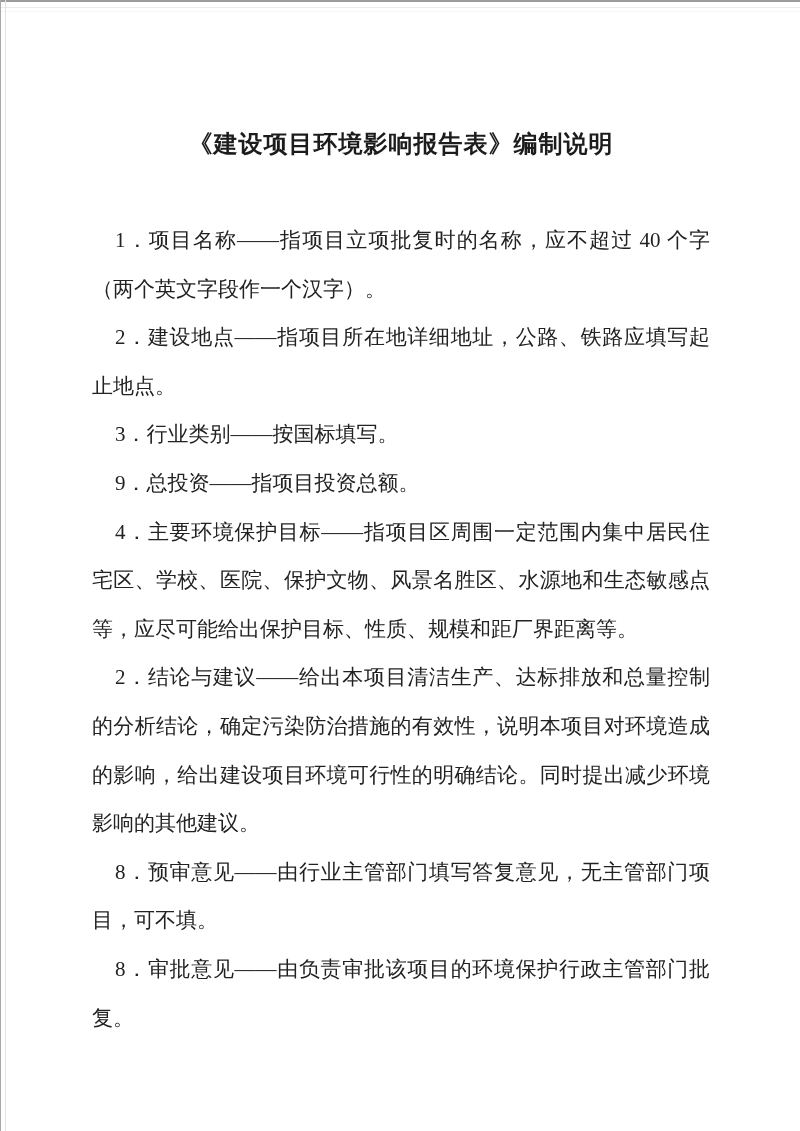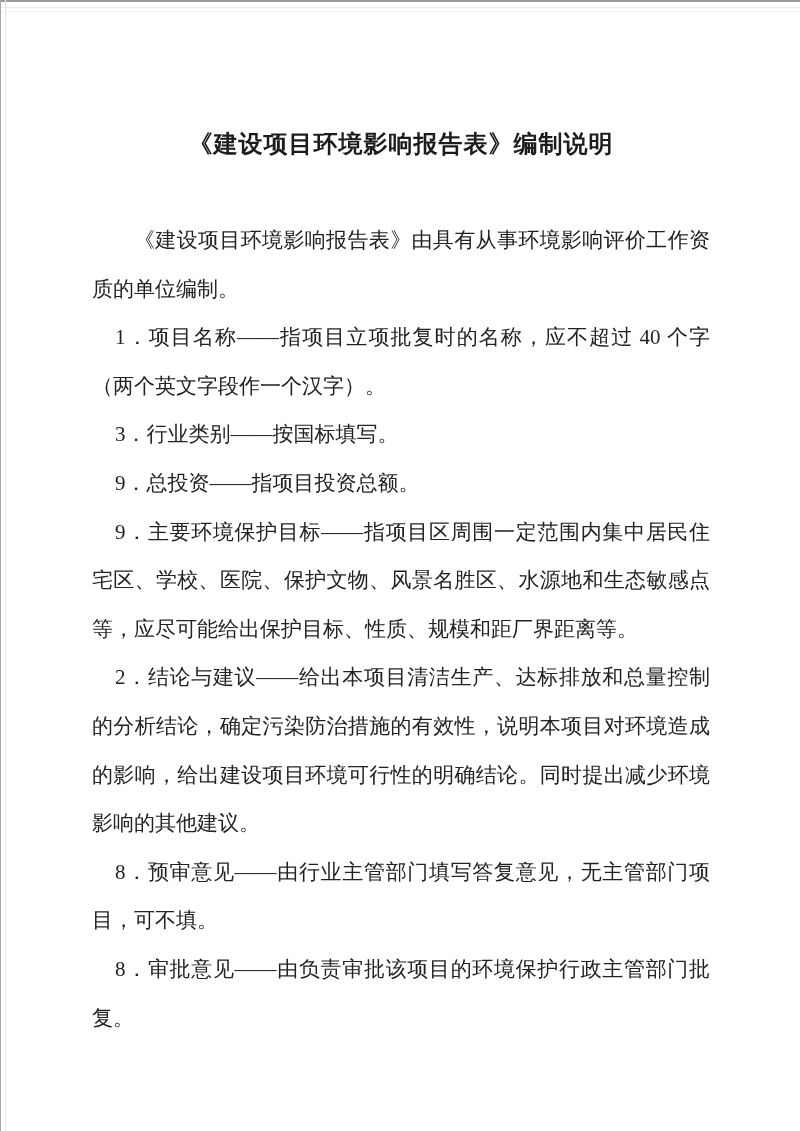--- a/index.html
+++ b/index.html
@@ -68,30 +68,30 @@
 <div class="page">
   <div class="edge-top"></div>
   <div class="edge-top-faint"></div>
   <div class="edge-top-faint2"></div>
   <div class="edge-left"></div>
   <div class="edge-left-faint"></div>
 
   <div class="content">
     <h1 class="title">《建设项目环境影响报告表》编制说明</h1>
 
-    <p class="para lead">《建设项目环境影响报告表》由具有从事环境影响评价工作资质的单位编制。</p>
 
     <p class="para num">1．项目名称——指项目立项批复时的名称，应不超过 40 个字（两个英文字段作一个汉字）。</p>
 
+    <p class="para num">2．建设地点——指项目所在地详细地址，公路、铁路应填写起止地点。</p>
 
     <p class="para num">3．行业类别——按国标填写。</p>
 
     <p class="para num">9．总投资——指项目投资总额。</p>
 
-    <p class="para num">9．主要环境保护目标——指项目区周围一定范围内集中居民住宅区、学校、医院、保护文物、风景名胜区、水源地和生态敏感点等，应尽可能给出保护目标、性质、规模和距厂界距离等。</p>
+    <p class="para num">4．主要环境保护目标——指项目区周围一定范围内集中居民住宅区、学校、医院、保护文物、风景名胜区、水源地和生态敏感点等，应尽可能给出保护目标、性质、规模和距厂界距离等。</p>
 
     <p class="para num">2．结论与建议——给出本项目清洁生产、达标排放和总量控制的分析结论，确定污染防治措施的有效性，说明本项目对环境造成的影响，给出建设项目环境可行性的明确结论。同时提出减少环境影响的其他建议。</p>
 
     <p class="para num">8．预审意见——由行业主管部门填写答复意见，无主管部门项目，可不填。</p>
 
     <p class="para num">8．审批意见——由负责审批该项目的环境保护行政主管部门批复。</p>
   </div>
 </div>
 
 </body></html>

